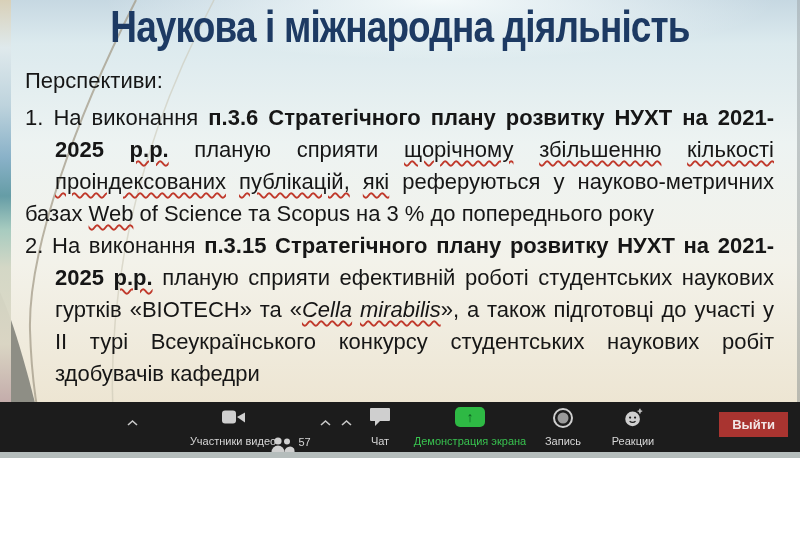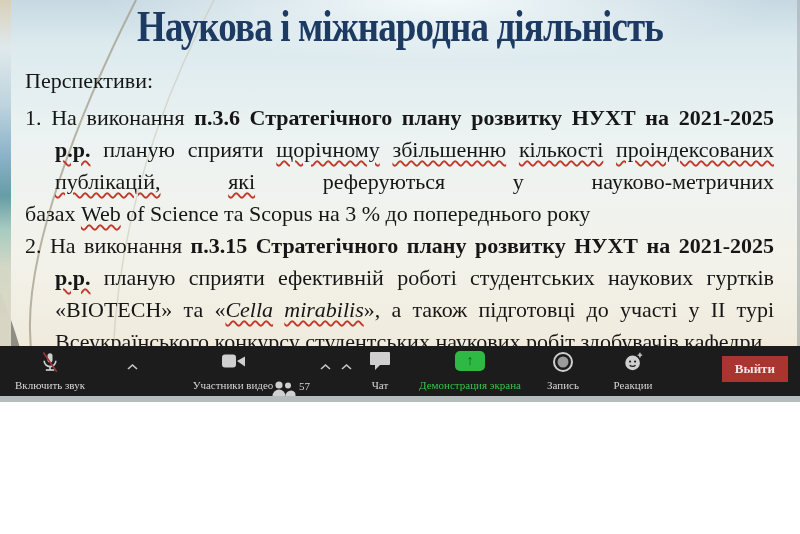--- a/index.html
+++ b/index.html
@@ -1,17 +1,17 @@
 <!DOCTYPE html>
 <html><head>
 <meta charset="utf-8">
 <style>
   html,body{margin:0;padding:0;background:#ffffff;}
-  .screen{position:relative;width:800px;height:402px;overflow:hidden;
-          font-family:Liberation Serif, serif;background:#0369a1;}
+  .screen{position:relative;width:800px;height:458px;overflow:hidden;
+          font-family:Liberation Sans, sans-serif;background:#0369a1;}
 
   
   .slide{position:absolute;left:0;top:0;width:800px;height:478px;overflow:hidden;
          background:
            radial-gradient(ellipse 60% 18% at 55% 0%, rgba(248,253,253,.9) 0%, rgba(248,253,253,0) 70%),
            linear-gradient(180deg,#c6d8e2 0%,#dceaee 9%,#edf3f2 30%,#f3f2ea 55%,#ede5d2 85%,#e9e0ca 100%);}
   .left-strip{position:absolute;left:0;top:0;width:11px;height:478px;opacity:.95;
          background:linear-gradient(180deg,#d9d0b6 0%,#dfe9ec 10%,#bcd2dc 22%,#84aec6 33%,
            #5e98a2 41%,#a3c9bd 48%,#d2d6c4 56%,#ded9c7 72%,#c5abab 85%,#a77e84 94%,#8d8d85 100%);}
   .right-edge{position:absolute;right:0;top:0;width:3px;height:478px;opacity:.55;
@@ -67,30 +67,20 @@
     <div class="slide-body">
       <p class="intro">Перспективи:</p>
       <p class="para item full-justify"><span>1. На виконання </span><span class="b">п.3.6 Стратегічного плану розвитку НУХТ на 2021-2025 </span><span class="b sq">р.р.</span><span> планую сприяти </span><span class="sq">щорічному</span><span> </span><span class="sq">збільшенню</span><span> </span><span class="sq">кількості</span><span> </span><span class="sq">проіндексованих</span><span> </span><span class="sq">публікацій,</span><span> </span><span class="sq">які</span><span> реферуються у науково-метричних</span></p>
       <p class="para"><span>базах </span><span class="sq">Web</span><span> of Science та Scopus на 3 % до попереднього року</span></p>
       <p class="para item"><span>2. На виконання </span><span class="b">п.3.15 Стратегічного плану розвитку НУХТ на 2021-2025 </span><span class="b sq">р.р.</span><span> планую сприяти ефективній роботі студентських наукових гуртків «BIOTECH» та «</span><span class="i sq">Cella</span><span class="i"> </span><span class="i sq">mirabilis</span><span>», а також підготовці до участі у II турі Всеукраїнського конкурсу студентських наукових робіт здобувачів кафедри</span></p>
     </div>
   </div>
 
   <div class="toolbar">
 
-    <div class="tb" style="left:2px;width:96px;">
-      <svg width="20" height="23" viewBox="0 0 24 26">
-        <rect x="9" y="2" width="6" height="11" rx="3" fill="#cfcfcf"></rect>
-        <path d="M5 11 a7 7 0 0 0 14 0" stroke="#cfcfcf" stroke-width="2" fill="none"></path>
-        <line x1="12" y1="18" x2="12" y2="22" stroke="#cfcfcf" stroke-width="2"></line>
-        <line x1="7" y1="22" x2="17" y2="22" stroke="#cfcfcf" stroke-width="2"></line>
-        <line x1="4" y1="1" x2="20" y2="24" stroke="#9e3636" stroke-width="2"></line>
-      </svg>
-      <span class="lbl">Включить звук</span>
-    </div>
     <svg class="caret" style="left:126px;" width="13" height="8">
       <polyline points="2,6 6.5,2 11,6" stroke="#c9c9c9" stroke-width="1.6" fill="none"></polyline>
     </svg>
 
     <div class="tb" style="left:158px;width:150px;">
       <svg width="25" height="20" viewBox="0 0 25 17">
         <rect x="1" y="2" width="14" height="13" rx="3" fill="#cfcfcf"></rect>
         <path d="M16 8.5 l8 -4.5 v10 z" fill="#cfcfcf"></path>
       </svg>
       <span class="lbl">Участники видео</span>

